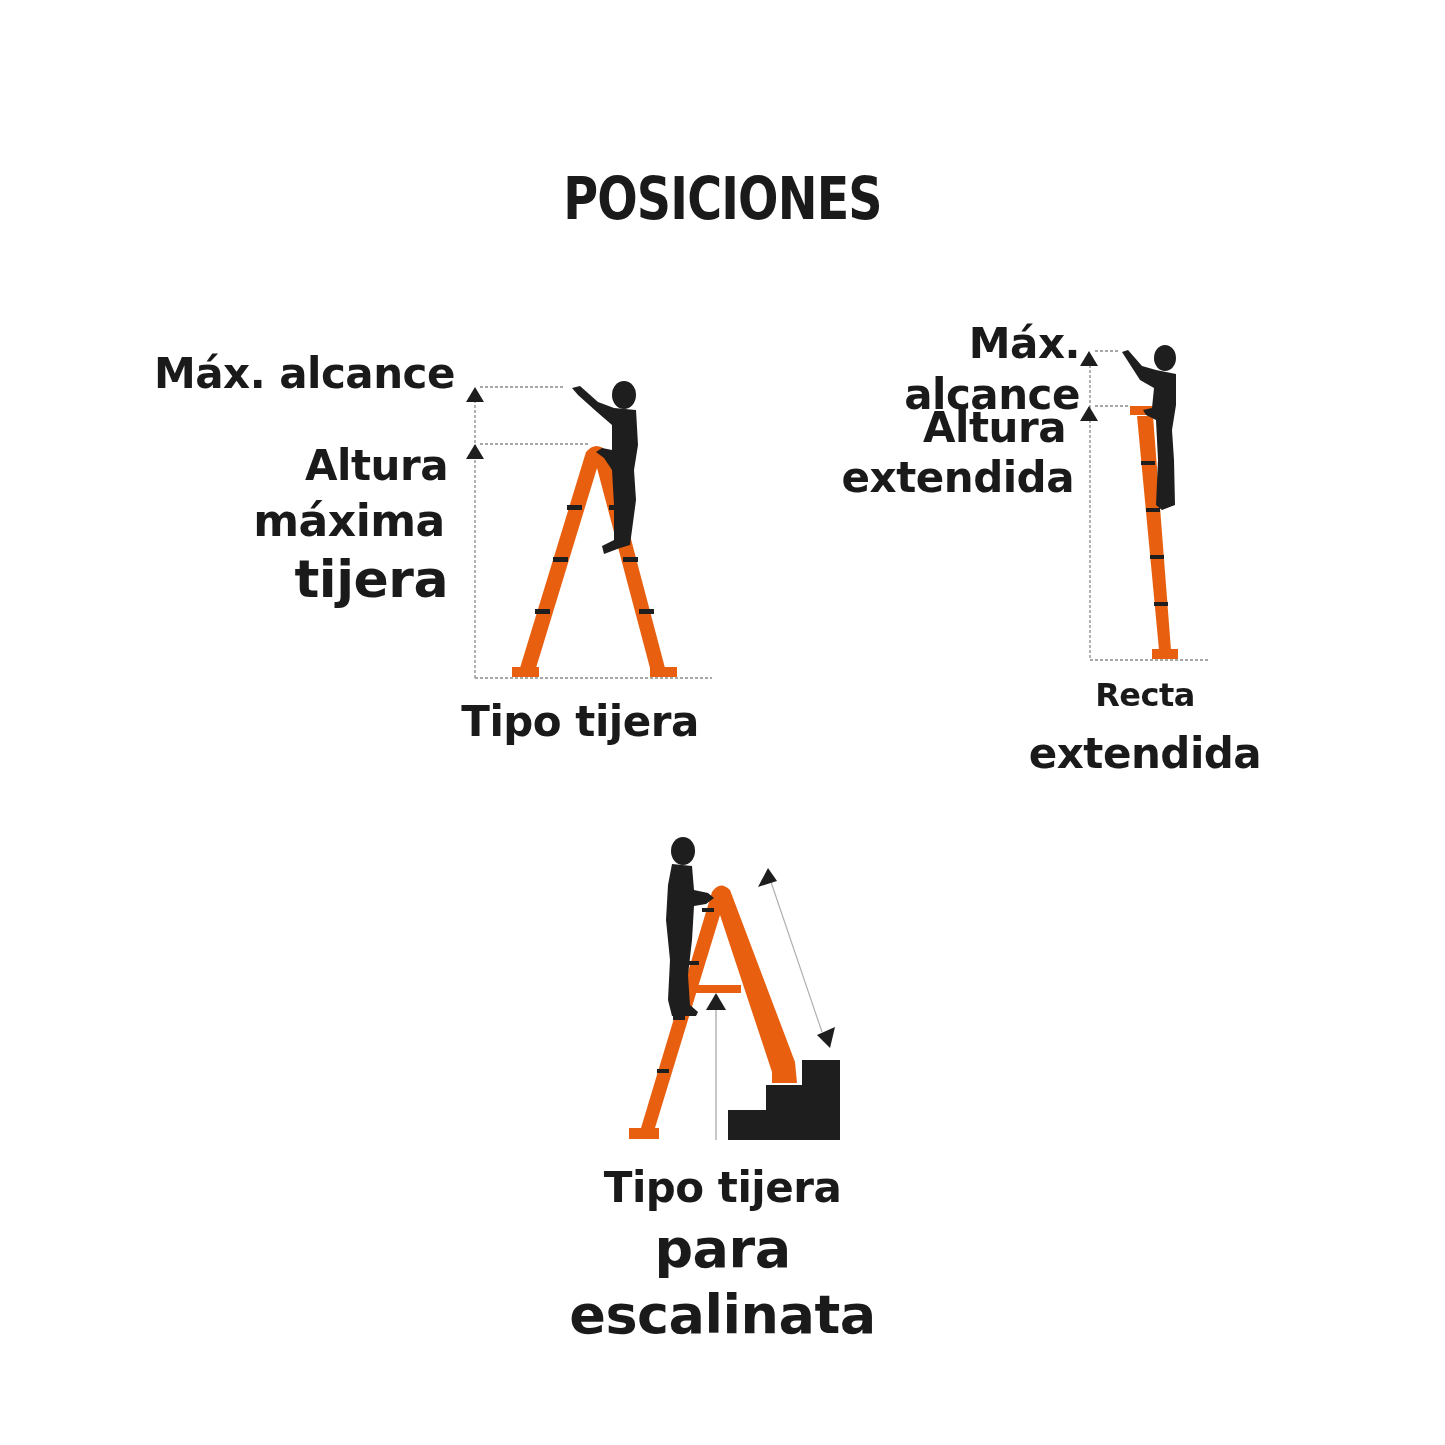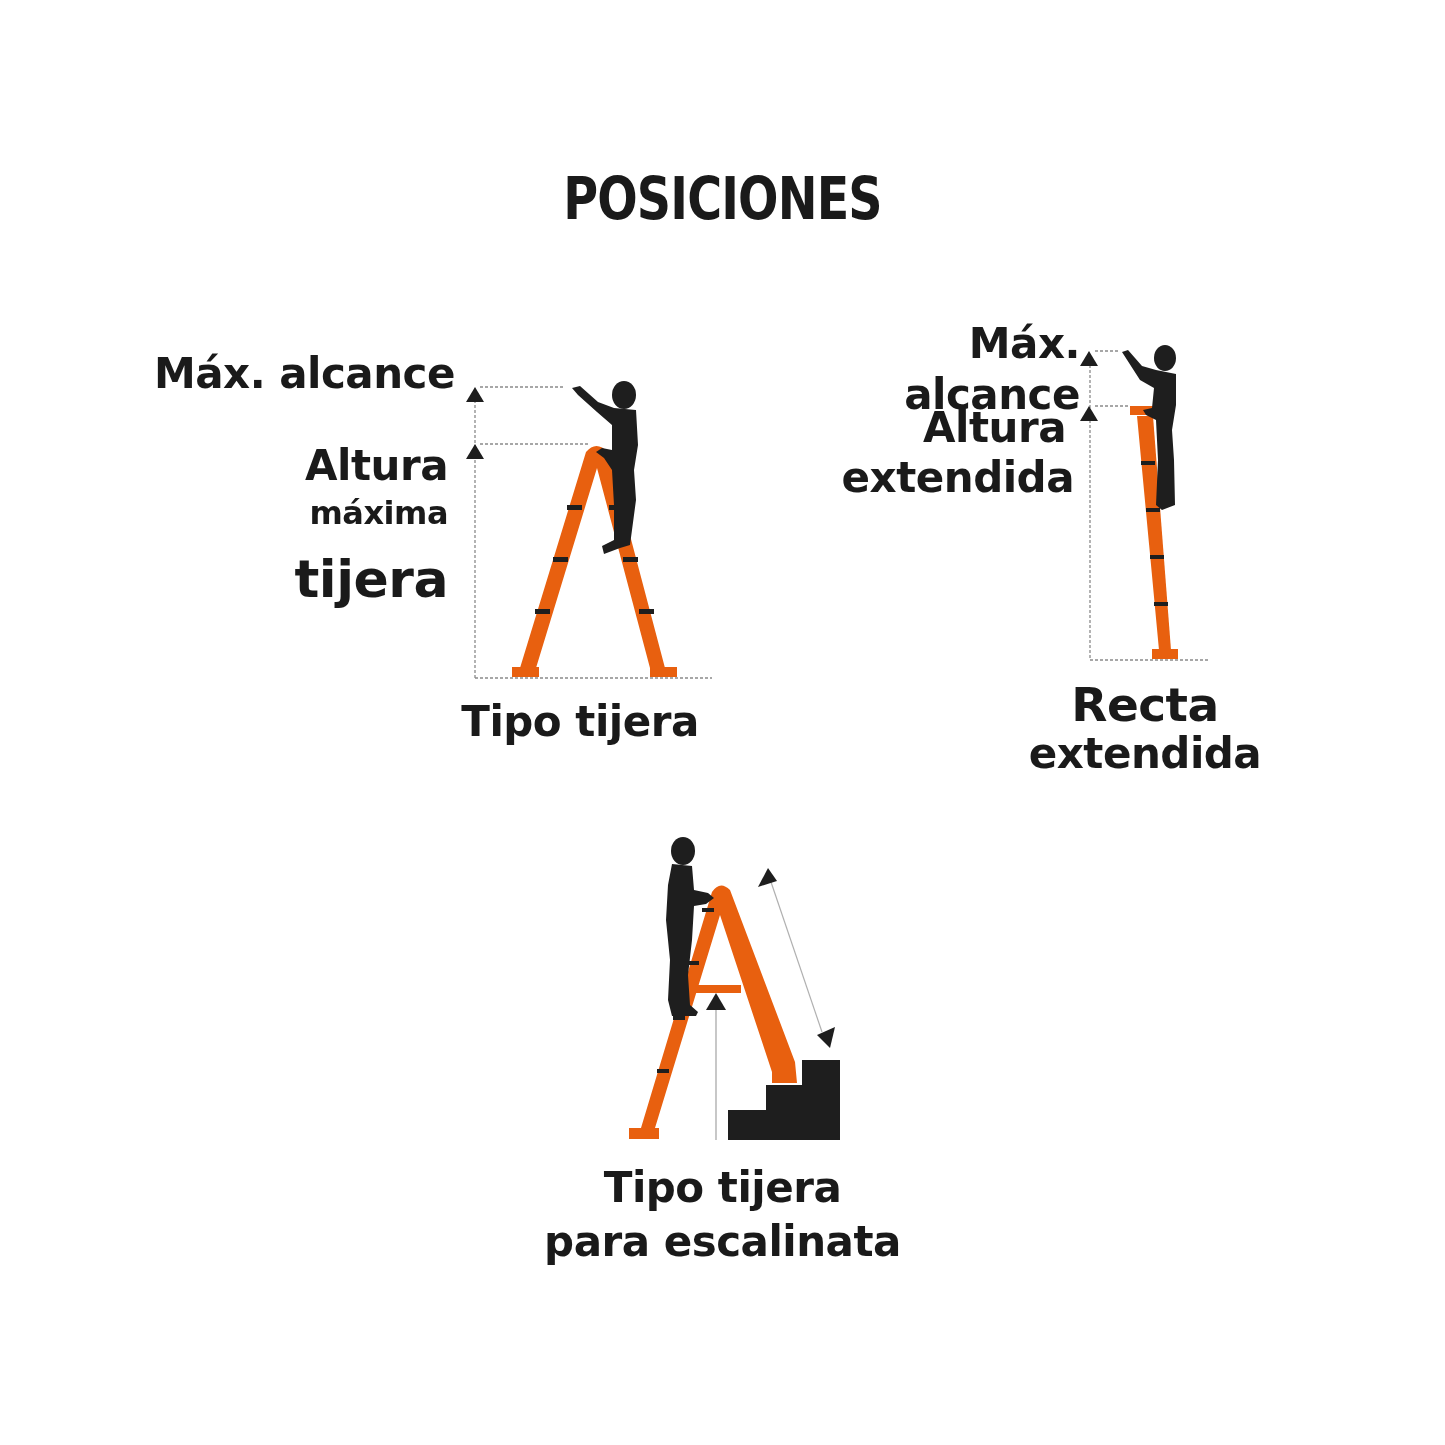--- a/index.html
+++ b/index.html
@@ -107,24 +107,24 @@
     </g>
     <g fill="#1e1e1e">
       <ellipse cx="683" cy="851" rx="12" ry="14"></ellipse>
       <path d="M672,864 L692,866 L694,890 L708,893 L714,898 L706,904 L694,906 L692,940 L688,975 L690,1005 L698,1012 L696,1016 L672,1016 L668,1000 L670,960 L666,920 L668,885 Z"></path>
     </g>
   </g>
 </svg>
 
 <div class="label r" style="left:150px; top:348px; width:305px; font-size:42px;">Máx. alcance</div>
 <div class="label r" style="left:250px; top:440px; width:198px; font-size:42px;">Altura</div>
-<div class="label r" style="left:250px; top:494px; width:198px; font-size:32px;">máxima</div>
+<div class="label r" style="left:250px; top:494px; width:198px; font-size:44px;text-align:center;">máxima</div>
 <div class="label r" style="left:250px; top:548px; width:198px; font-size:52px;">tijera</div>
 <div class="label c" style="left:440px; top:696px; width:280px; font-size:42px;">Tipo tijera</div>
 
 <div class="label r" style="left:780px; top:318px; width:300px; font-size:42px;">Máx. alcance</div>
 <div class="label r" style="left:840px; top:402px; width:226px; font-size:42px;">Altura</div>
 <div class="label r" style="left:840px; top:452px; width:234px; font-size:42px;">extendida</div>
-<div class="label c" style="left:1010px; top:676px; width:270px; font-size:47px;">Recta</div>
+<div class="label c" style="left:1010px; top:676px; width:270px; font-size:32px;">Recta</div>
 <div class="label c" style="left:1010px; top:728px; width:270px; font-size:42px;">extendida</div>
 
 <div class="label c" style="left:520px; top:1162px; width:405px; font-size:42px;">Tipo tijera</div>
-<div class="label c" style="left:520px; top:1216px; width:405px; font-size:42px;">para escalinata</div>
+<div class="label c" style="left:520px; top:1216px; width:405px; font-size:54px;">para escalinata</div>
 
 </body></html>

